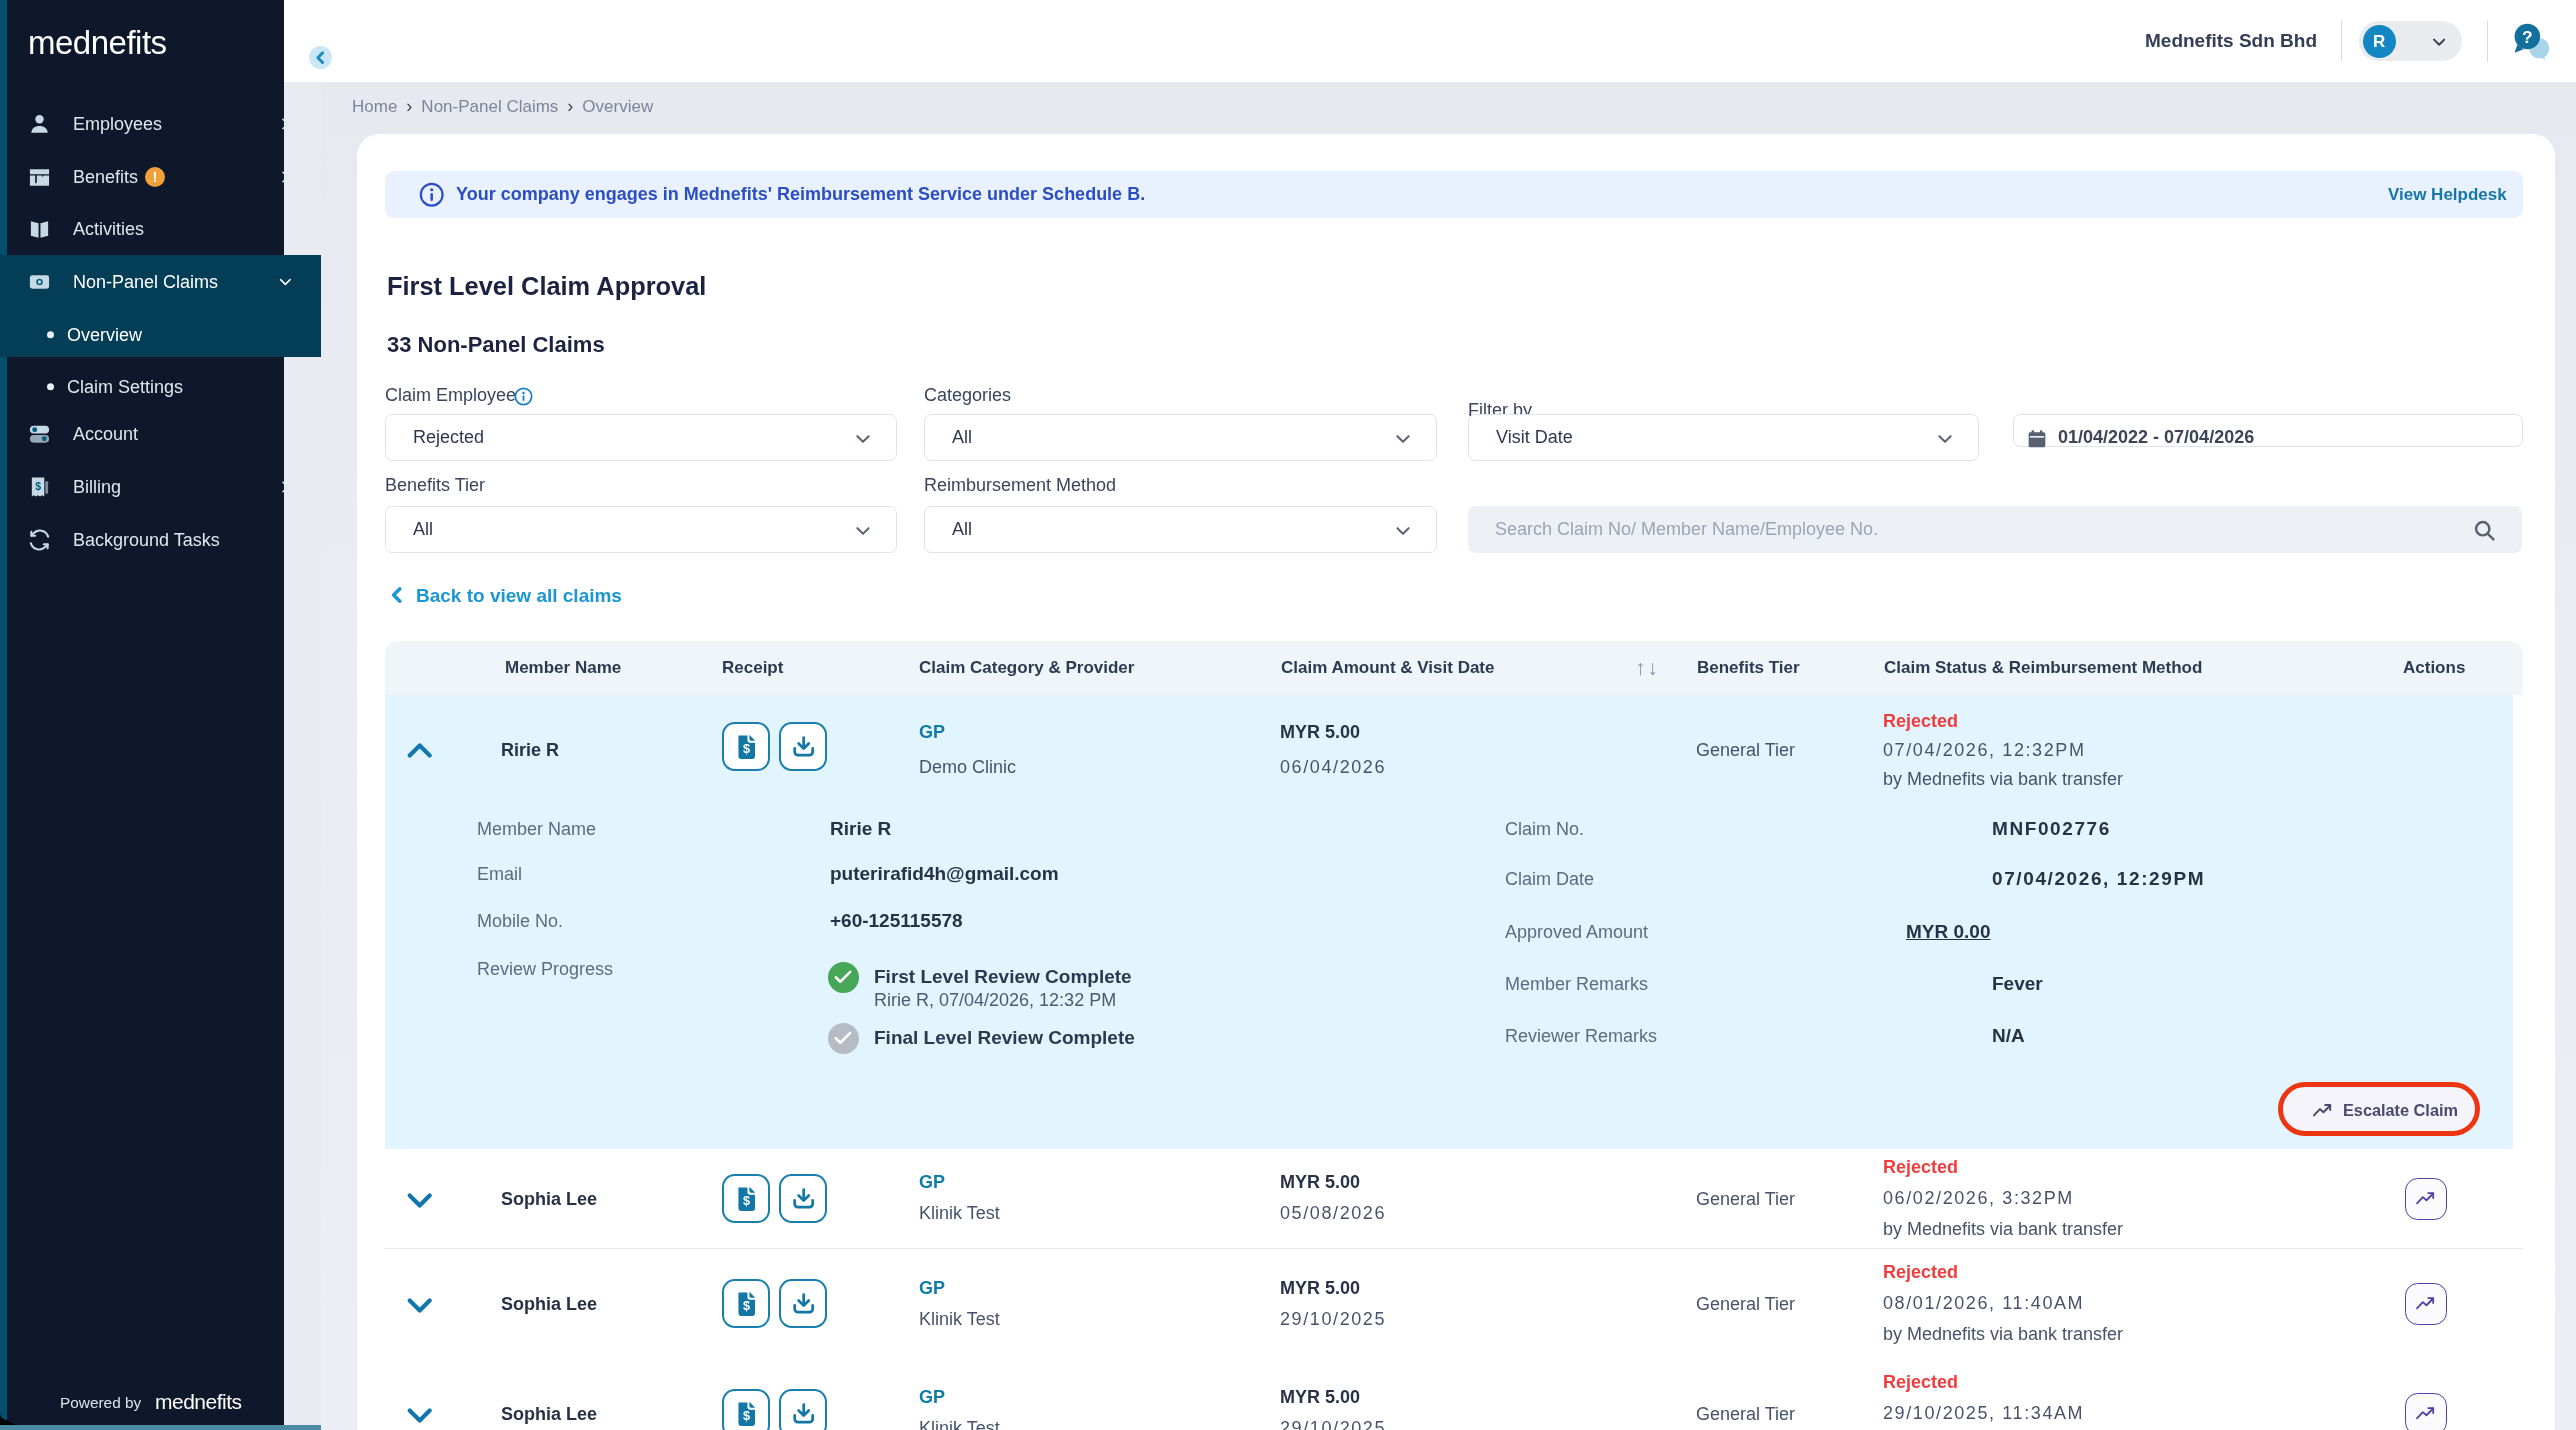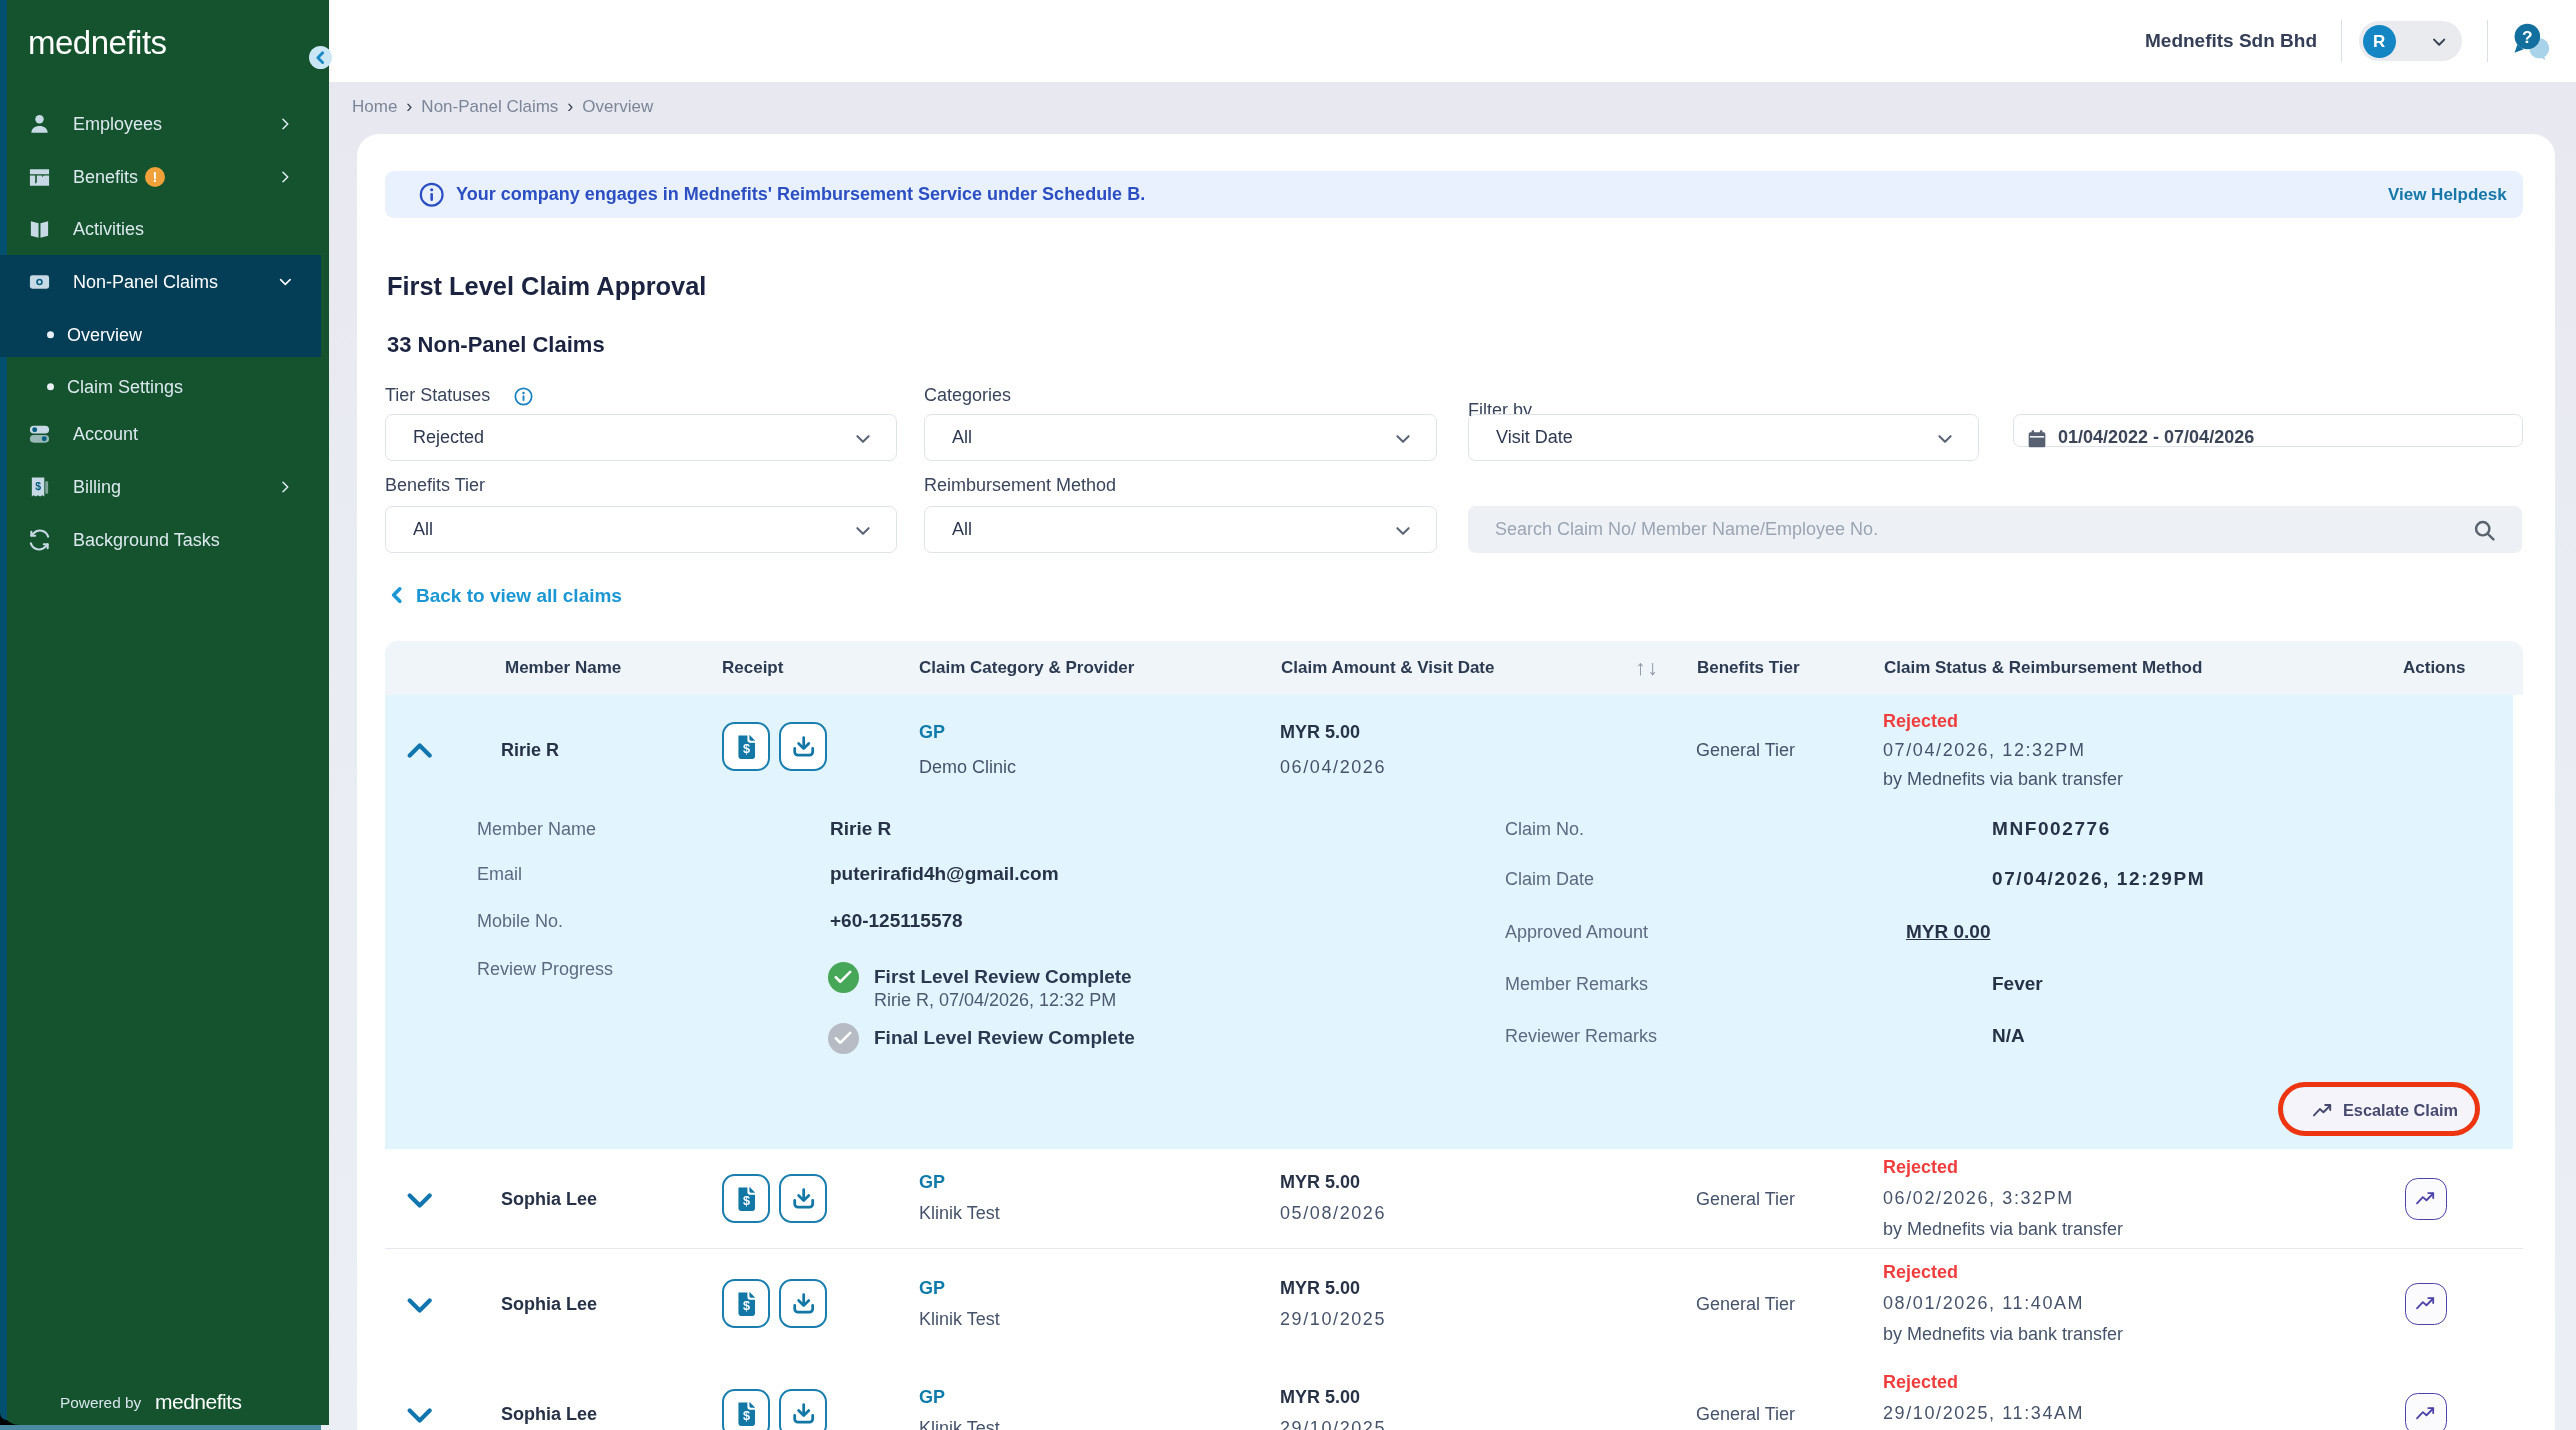--- a/index.html
+++ b/index.html
@@ -2,21 +2,21 @@
 <html style="font-size:14.5px"><head>
 <meta charset="utf-8">
 <style>
 * { margin:0; padding:0; box-sizing:border-box; }
 html,body { width:2576px; height:1430px; overflow:hidden; }
 body { font-family:"Liberation Sans", sans-serif; background:#e9ebf2; }
 #app { position:relative; width:2576px; height:1430px; }
 .abs { position:absolute; }
 
 
-#sidebar { position:absolute; left:0; top:0; width:329px; height:1425px; background:#14532d; z-index:5; border-bottom-left-radius:20px; }
+#sidebar { position:absolute; left:0; top:0; width:284px; height:1425px; background:#0f172a; z-index:5; border-bottom-left-radius:20px; }
 #sidebar .edge { position:absolute; left:0; top:0; width:7.3px; height:1420px; background:#034f6e; border-bottom-left-radius:20px; }
 #logo { position:absolute; left:28px; top:23.6px; color:#fff; font-size:33px; font-weight:400; letter-spacing:-0.5px; }
 .mitem { position:absolute; left:0; width:321px; height:53px; color:#dce8ef; font-size:18px; }
 .mitem .mlabel { position:absolute; left:73px; top:50%; transform:translateY(-50%); }
 .mitem .micon { position:absolute; left:28px; top:50%; transform:translateY(-50%); width:23px; height:23px; }
 .mitem .chev { position:absolute; right:29px; top:50%; transform:translateY(-50%); width:12.7px; height:12.7px; }
 .mactive { background:#043e56; }
 .msub .bullet { position:absolute; left:47px; top:50%; transform:translateY(-50%); width:7.3px; height:7.3px; border-radius:50%; background:#e8f0f5; }
 .msub .mlabel { left:67px; }
 #powered { position:absolute; left:60px; top:1394px; color:#d8e5ec; font-size:15.4px; }
@@ -215,21 +215,21 @@
         <circle cx="14" cy="8.6" r="1.7" fill="#2b4ec2"></circle>
         <rect x="12.6" y="12" width="2.8" height="9" rx="1.4" fill="#2b4ec2"></rect>
       </svg>
   <div class="btxt" style="left:71px;">Your company engages in Mednefits' Reimbursement Service under <b>Schedule B</b>.</div>
   <div id="bhelp" style="right:16.3px;">View Helpdesk</div>
 </div>
 
 <div id="title">First Level Claim Approval</div>
 <div id="subtitle">33 Non-Panel Claims</div>
 
-<div class="flabel" style="left:385px;top:385px;">Tier Statuses</div>
+<div class="flabel" style="left:385px;top:385px;">Claim Employee</div>
 <svg style="position:absolute;left:514px;top:387px;" width="19" height="19" viewBox="0 0 28 28" fill="none">
       <circle cx="14" cy="14" r="12" stroke="#1a82c2" stroke-width="2.6"></circle>
       <circle cx="14" cy="8.8" r="1.8" fill="#1a82c2"></circle>
       <rect x="12.6" y="12" width="2.8" height="8.6" rx="1.4" fill="#1a82c2"></rect>
     </svg>
 <div class="flabel" style="left:924px;top:385px;">Categories</div>
 <div class="flabel" style="left:1468px;top:400px;">Filter by</div>
 
 <div class="selbox" style="left:385px;top:414px;width:512px;">
   <span class="stxt">Rejected</span>

